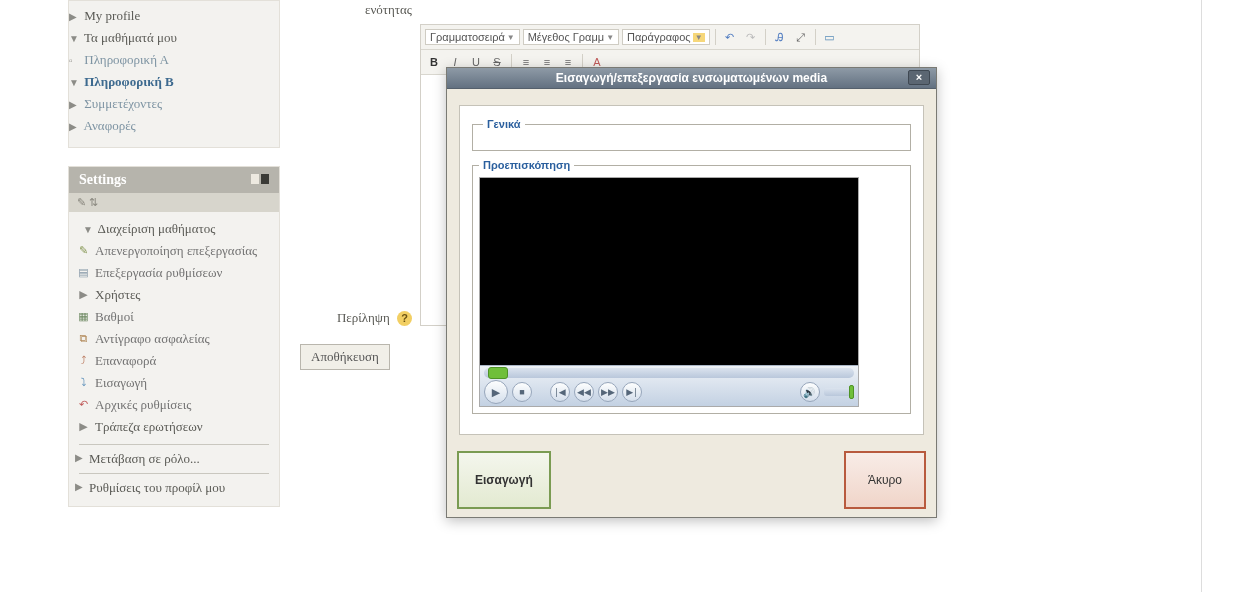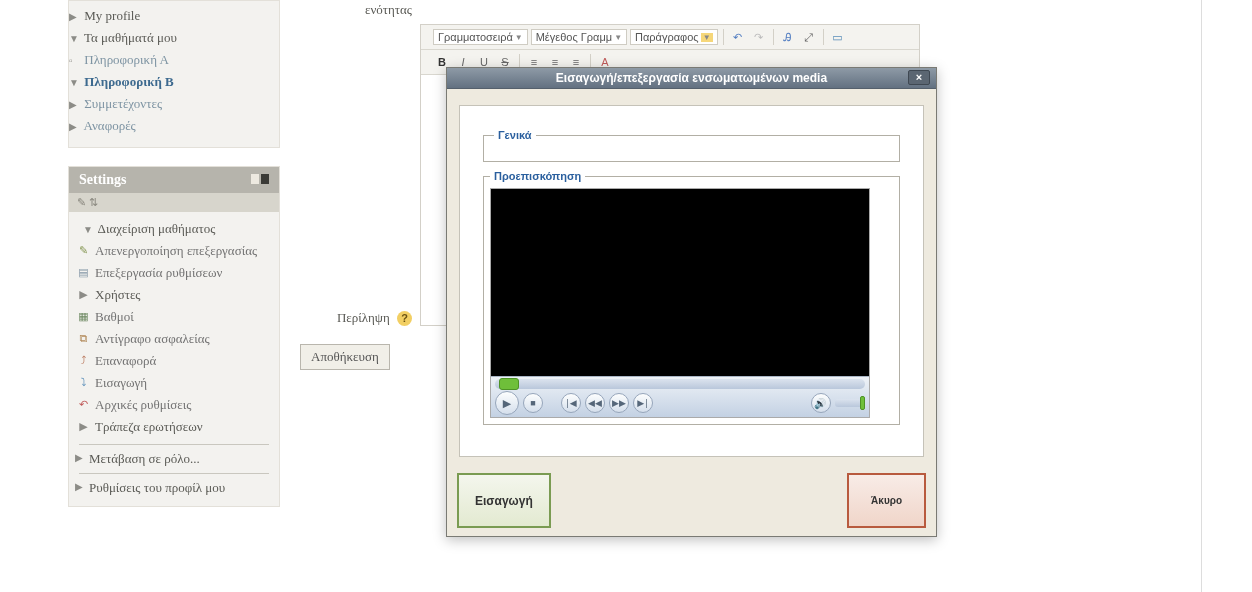--- a/index.html
+++ b/index.html
@@ -115,21 +115,21 @@
     text-align:center;line-height:15px;margin-left:4px;
     font-family:Arial,sans-serif;
   }
   .editor-shell{
     border:1px solid #d3d0c8;
     width:500px;
   }
   .toolbar{
     background:#f4f3ef;
     border-bottom:1px solid #d9d7cf;
-    padding:3px 12px;
+    padding:3px 4px;
     display:flex;
     gap:3px;
     flex-wrap:wrap;
     align-items:center;
     font-family:Arial,sans-serif;
     font-size:11px;
   }
   .tb-select{
     border:1px solid #cfccc3;background:#fff;padding:1px 4px;font-size:11px;
     color:#555;display:flex;align-items:center;gap:2px;
@@ -173,21 +173,21 @@
     position:absolute;right:6px;top:2px;width:22px;height:15px;
     background:#5b6672;border:1px solid #3f4852;border-radius:2px;
     color:#fff;font-size:11px;line-height:13px;text-align:center;cursor:pointer;
     font-weight:bold;
   }
   .modal-body{
     padding:16px 12px 8px 12px;
     background:#eeeadf;
   }
   .modal-inner{
-    background:#fff;border:1px solid #c5c2b8;padding:23px;
+    background:#fff;border:1px solid #c5c2b8;padding:12px;
   }
   fieldset.mgroup{
     border:1px solid #b2afa5;
     margin:0 0 8px 0;
     padding:10px 10px 10px 10px;
   }
   fieldset.mgroup legend{
     color:#2a5f9e;font-size:11px;font-weight:bold;padding:0 4px;
   }
   .find-btn{
@@ -226,21 +226,21 @@
 
   .modal-footer{
     background:#eeeadf;padding:8px 10px;display:flex;justify-content:space-between;
   }
   .insert-btn{
     border:2px solid #7a9b52;background:linear-gradient(#f4f6ed,#e3ead1);
     padding:3px 16px;font-size:12px;font-weight:bold;color:#333;cursor:pointer;
   }
   .cancel-btn{
     border:2px solid #b85a3e;background:linear-gradient(#f8ece7,#f0d5c9);
-    padding:20px 22px;font-size:10px;font-weight:bold;color:#333;cursor:pointer;
+    padding:20px 22px;font-size:12px;font-weight:normal;color:#333;cursor:pointer;
   }
   
   .ic{display:inline-block;}
   .ic-pencil{color:#8a9b5a;}
   .ic-doc{color:#8396a6;}
   .ic-grid{color:#6e8a63;}
   .ic-box{color:#b38c5d;}
   .ic-up{color:#b9765a;}
   .ic-down{color:#5a8eb9;}
   .ic-arrow{color:#c05a5a;}

